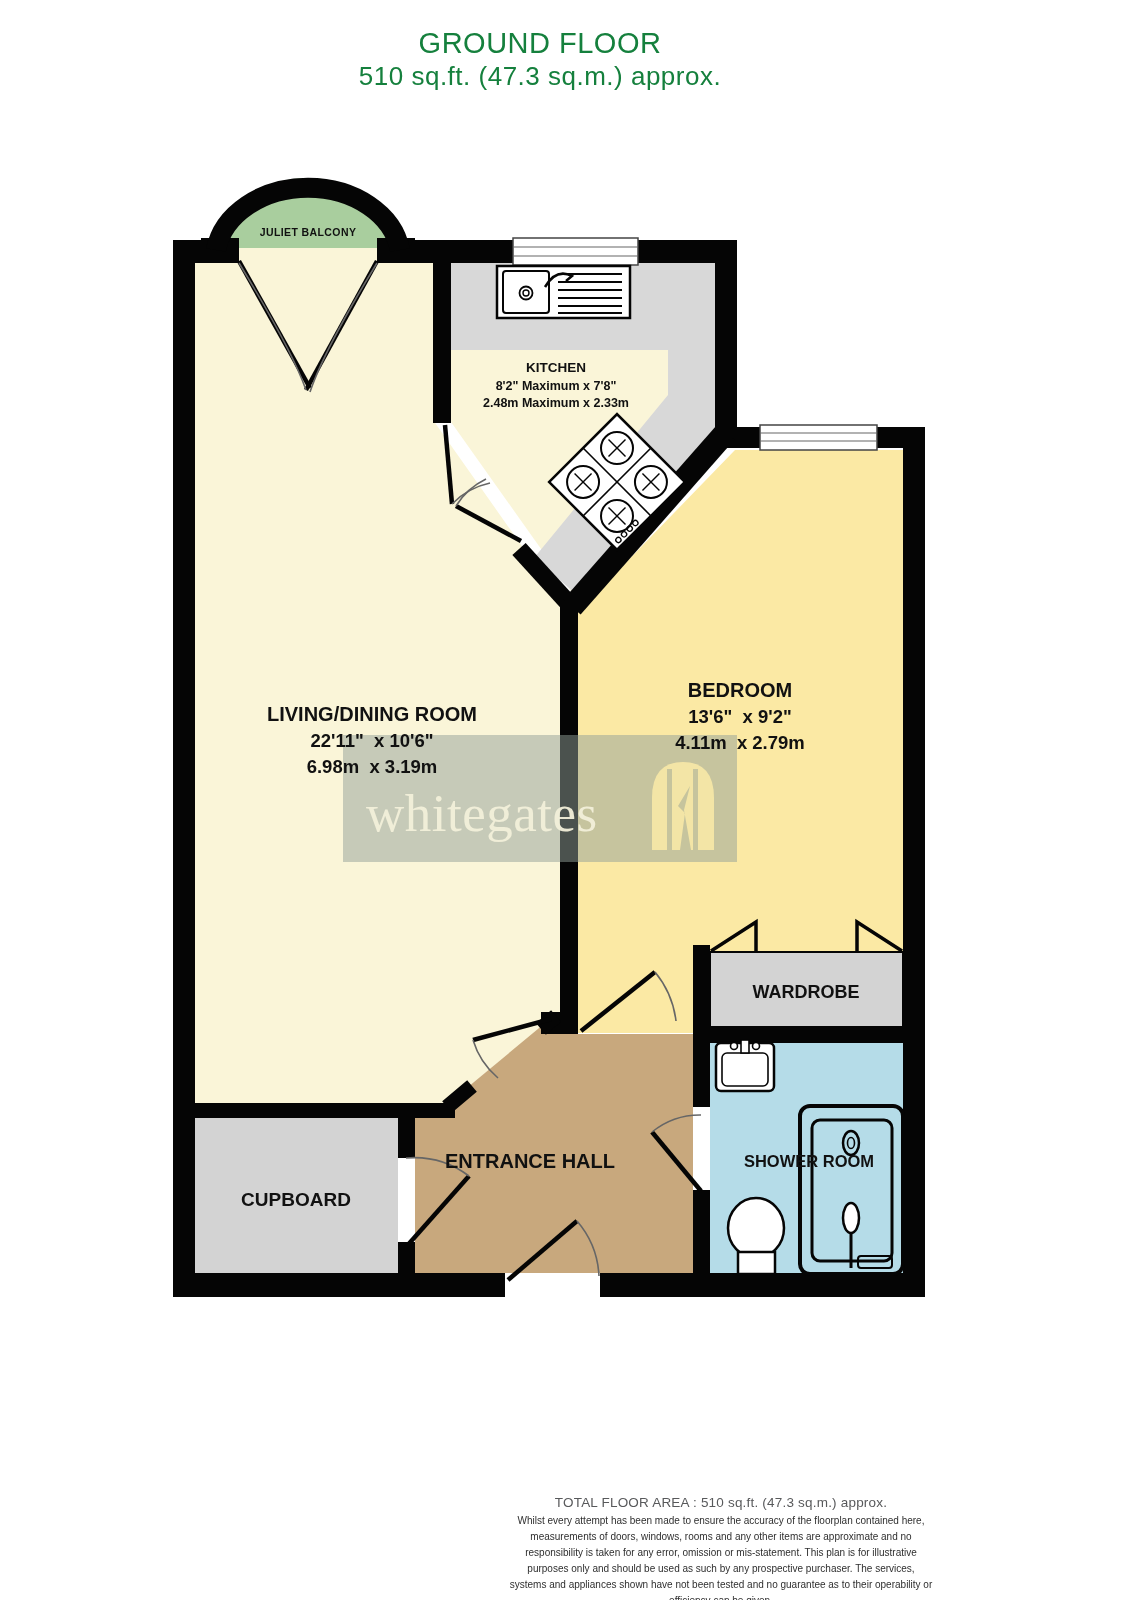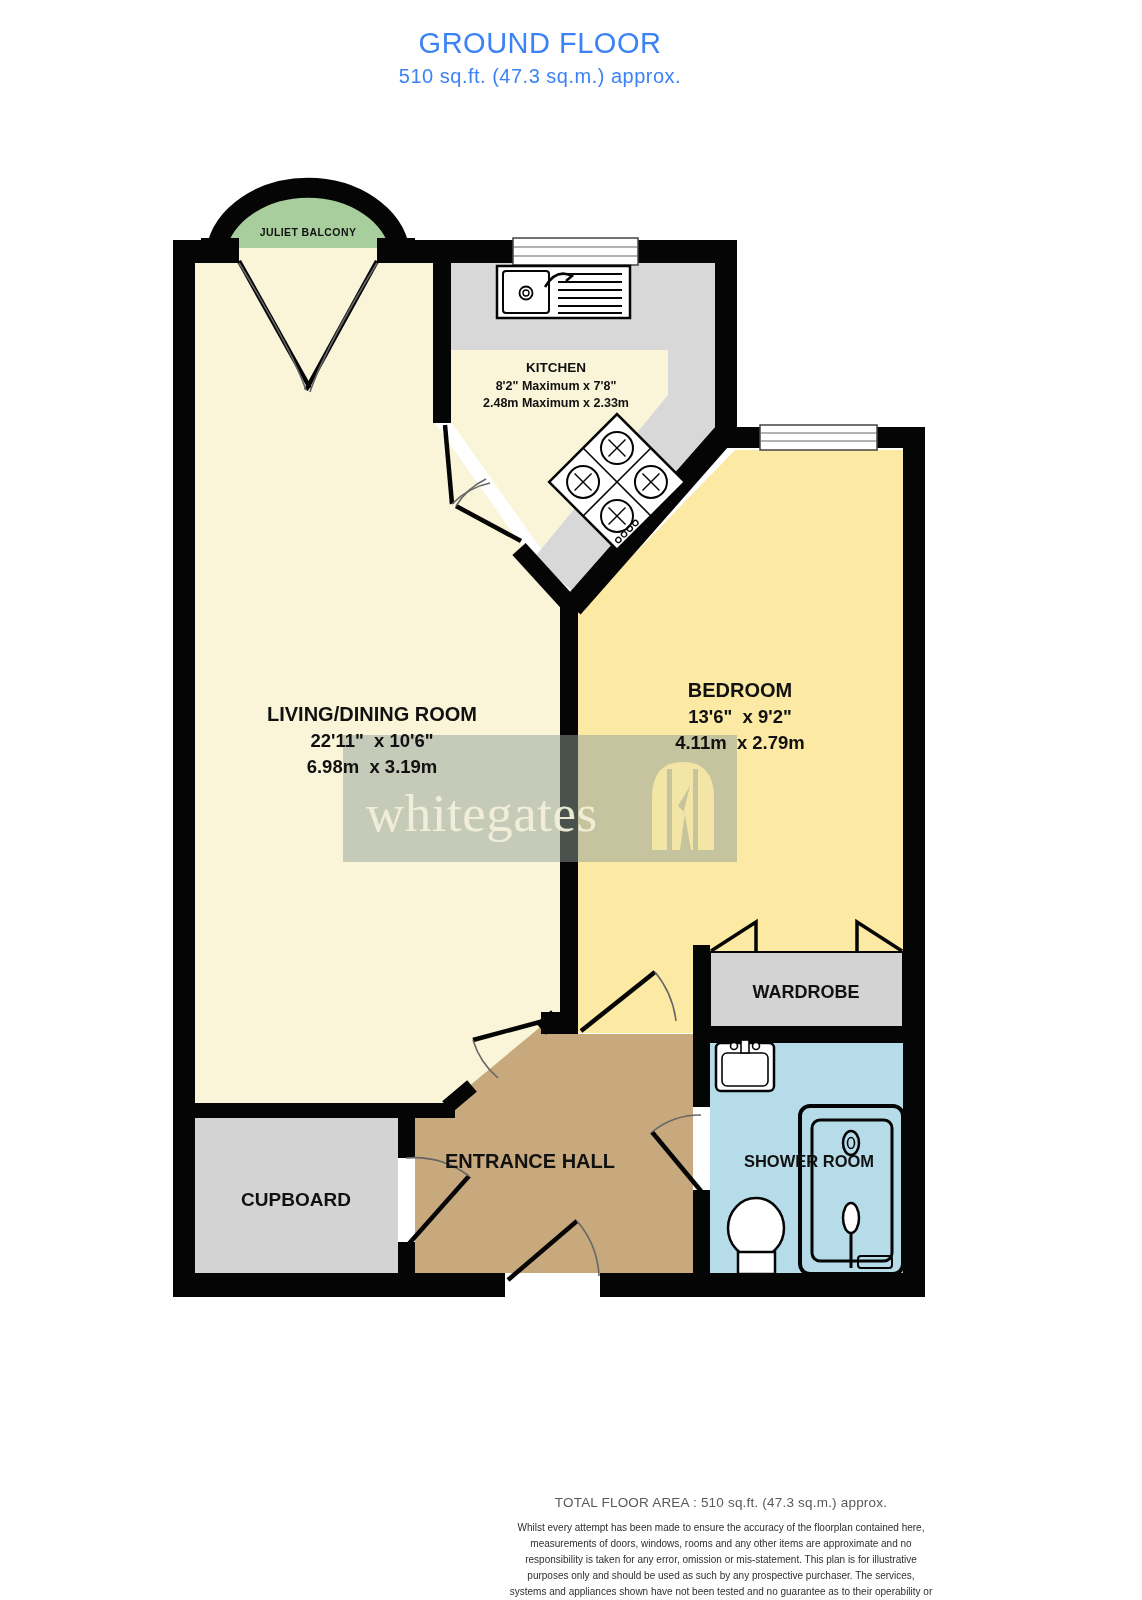--- a/index.html
+++ b/index.html
@@ -2,30 +2,30 @@
 <html><head>
 <meta charset="utf-8">
 <style>
   html,body{margin:0;padding:0;}
   body{
     width:1142px;height:1600px;position:relative;background:#ffffff;
     font-family:"Liberation Sans",sans-serif;overflow:hidden;
   }
   .title-block{
     position:absolute;top:26px;left:0;width:1080px;text-align:center;
-    color:#3b82f6;letter-spacing:.5px;
+    color:#15803d;letter-spacing:.5px;
   }
   .title-line1{font-size:29px;line-height:34px;}
-  .title-line2{font-size:20px;line-height:33px;}
+  .title-line2{font-size:26px;line-height:33px;}
   .plan-svg{position:absolute;left:0;top:0;}
   .room-label{font-family:"Liberation Sans",sans-serif;font-weight:bold;fill:#111;
     text-anchor:middle;white-space:pre;}
   .wm-text{font-family:"Liberation Serif",serif;fill:#f3f0da;opacity:.95;}
   .footer-block{position:absolute;left:421px;width:600px;text-align:center;color:#333;}
-  .footer-total{font-size:13.5px;color:#58595b;letter-spacing:.2px;margin-bottom:10px;}
+  .footer-total{font-size:13.5px;color:#58595b;letter-spacing:.2px;margin-bottom:3px;}
   .footer-disclaimer{width:424px;margin:0 auto;font-size:10px;line-height:16px;color:#2f2f2f;}
   .footer-credit{font-size:10px;line-height:13px;color:#2f2f2f;}
 </style>
 </head>
 <body>
 
 <div class="title-block">
   <div class="title-line1">GROUND FLOOR</div>
   <div class="title-line2">510 sq.ft. (47.3 sq.m.) approx.</div>
 </div>

